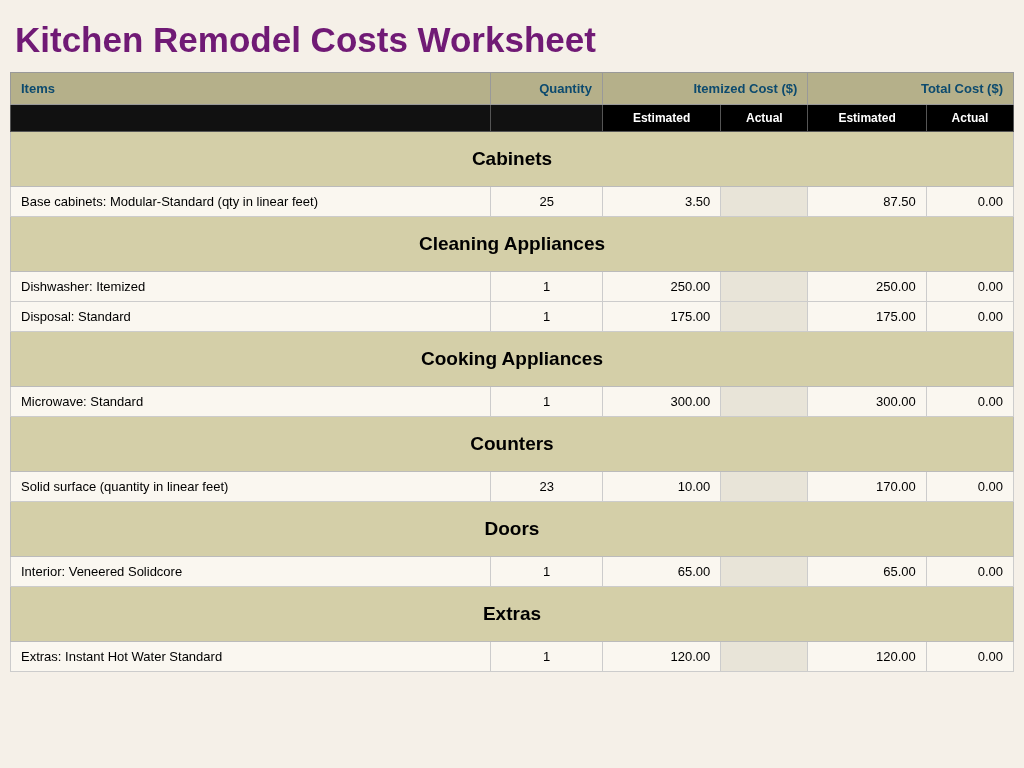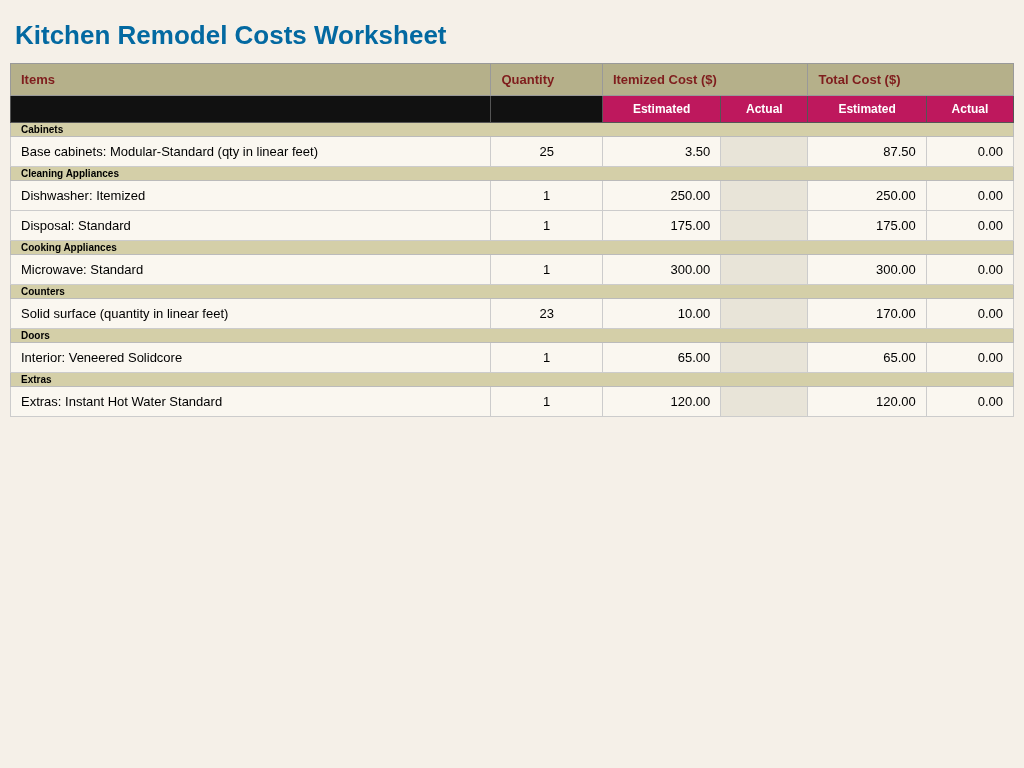--- a/index.html
+++ b/index.html
@@ -3,64 +3,65 @@
   <meta charset="utf-8">
   <style>
     * { margin: 0; padding: 0; box-sizing: border-box; }
     body {
       font-family: Arial, sans-serif;
       background: #f5f0e8;
       padding: 10px;
       font-size: 13px;
     }
     .page-title {
-      color: #0369a1;
-      font-size: 26px;
+      color: #701a75;
+      font-size: 35px;
       font-weight: bold;
       padding: 10px 5px 12px 5px;
     }
     table {
       width: 100%;
       border-collapse: collapse;
     }
     
     .header-row-1 th {
       background: #b5b08a;
-      color: #7f1d1d;
+      color: #0c4a6e;
       font-weight: bold;
       padding: 8px 10px;
       text-align: left;
       border: 1px solid #999;
     }
     .header-row-1 th.center {
-      text-align: left;
+      text-align: right;
     }
     
     .header-row-2 td {
-      background: #be185d;
+      background: #000000;
       color: #fff;
       font-weight: bold;
       font-size: 12px;
       padding: 6px 10px;
       text-align: center;
       border: 1px solid #555;
     }
     .header-row-2 td.items-blank {
       background: #111;
     }
     .header-row-2 td.qty-blank {
       background: #111;
     }
     
     .category-row td {
       background: #d4cfa8;
       font-weight: bold;
-      padding: 1px 10px;
+      padding: 16px 10px;
       border: 1px solid #bbb;
-      font-size: 10px;
+      font-size: 19px;
+      text-align: center;
     }
     
     .data-row td {
       background: #faf7f0;
       padding: 7px 10px;
       border: 1px solid #ccc;
       text-align: left;
     }
     .data-row td.num {
       text-align: center;

